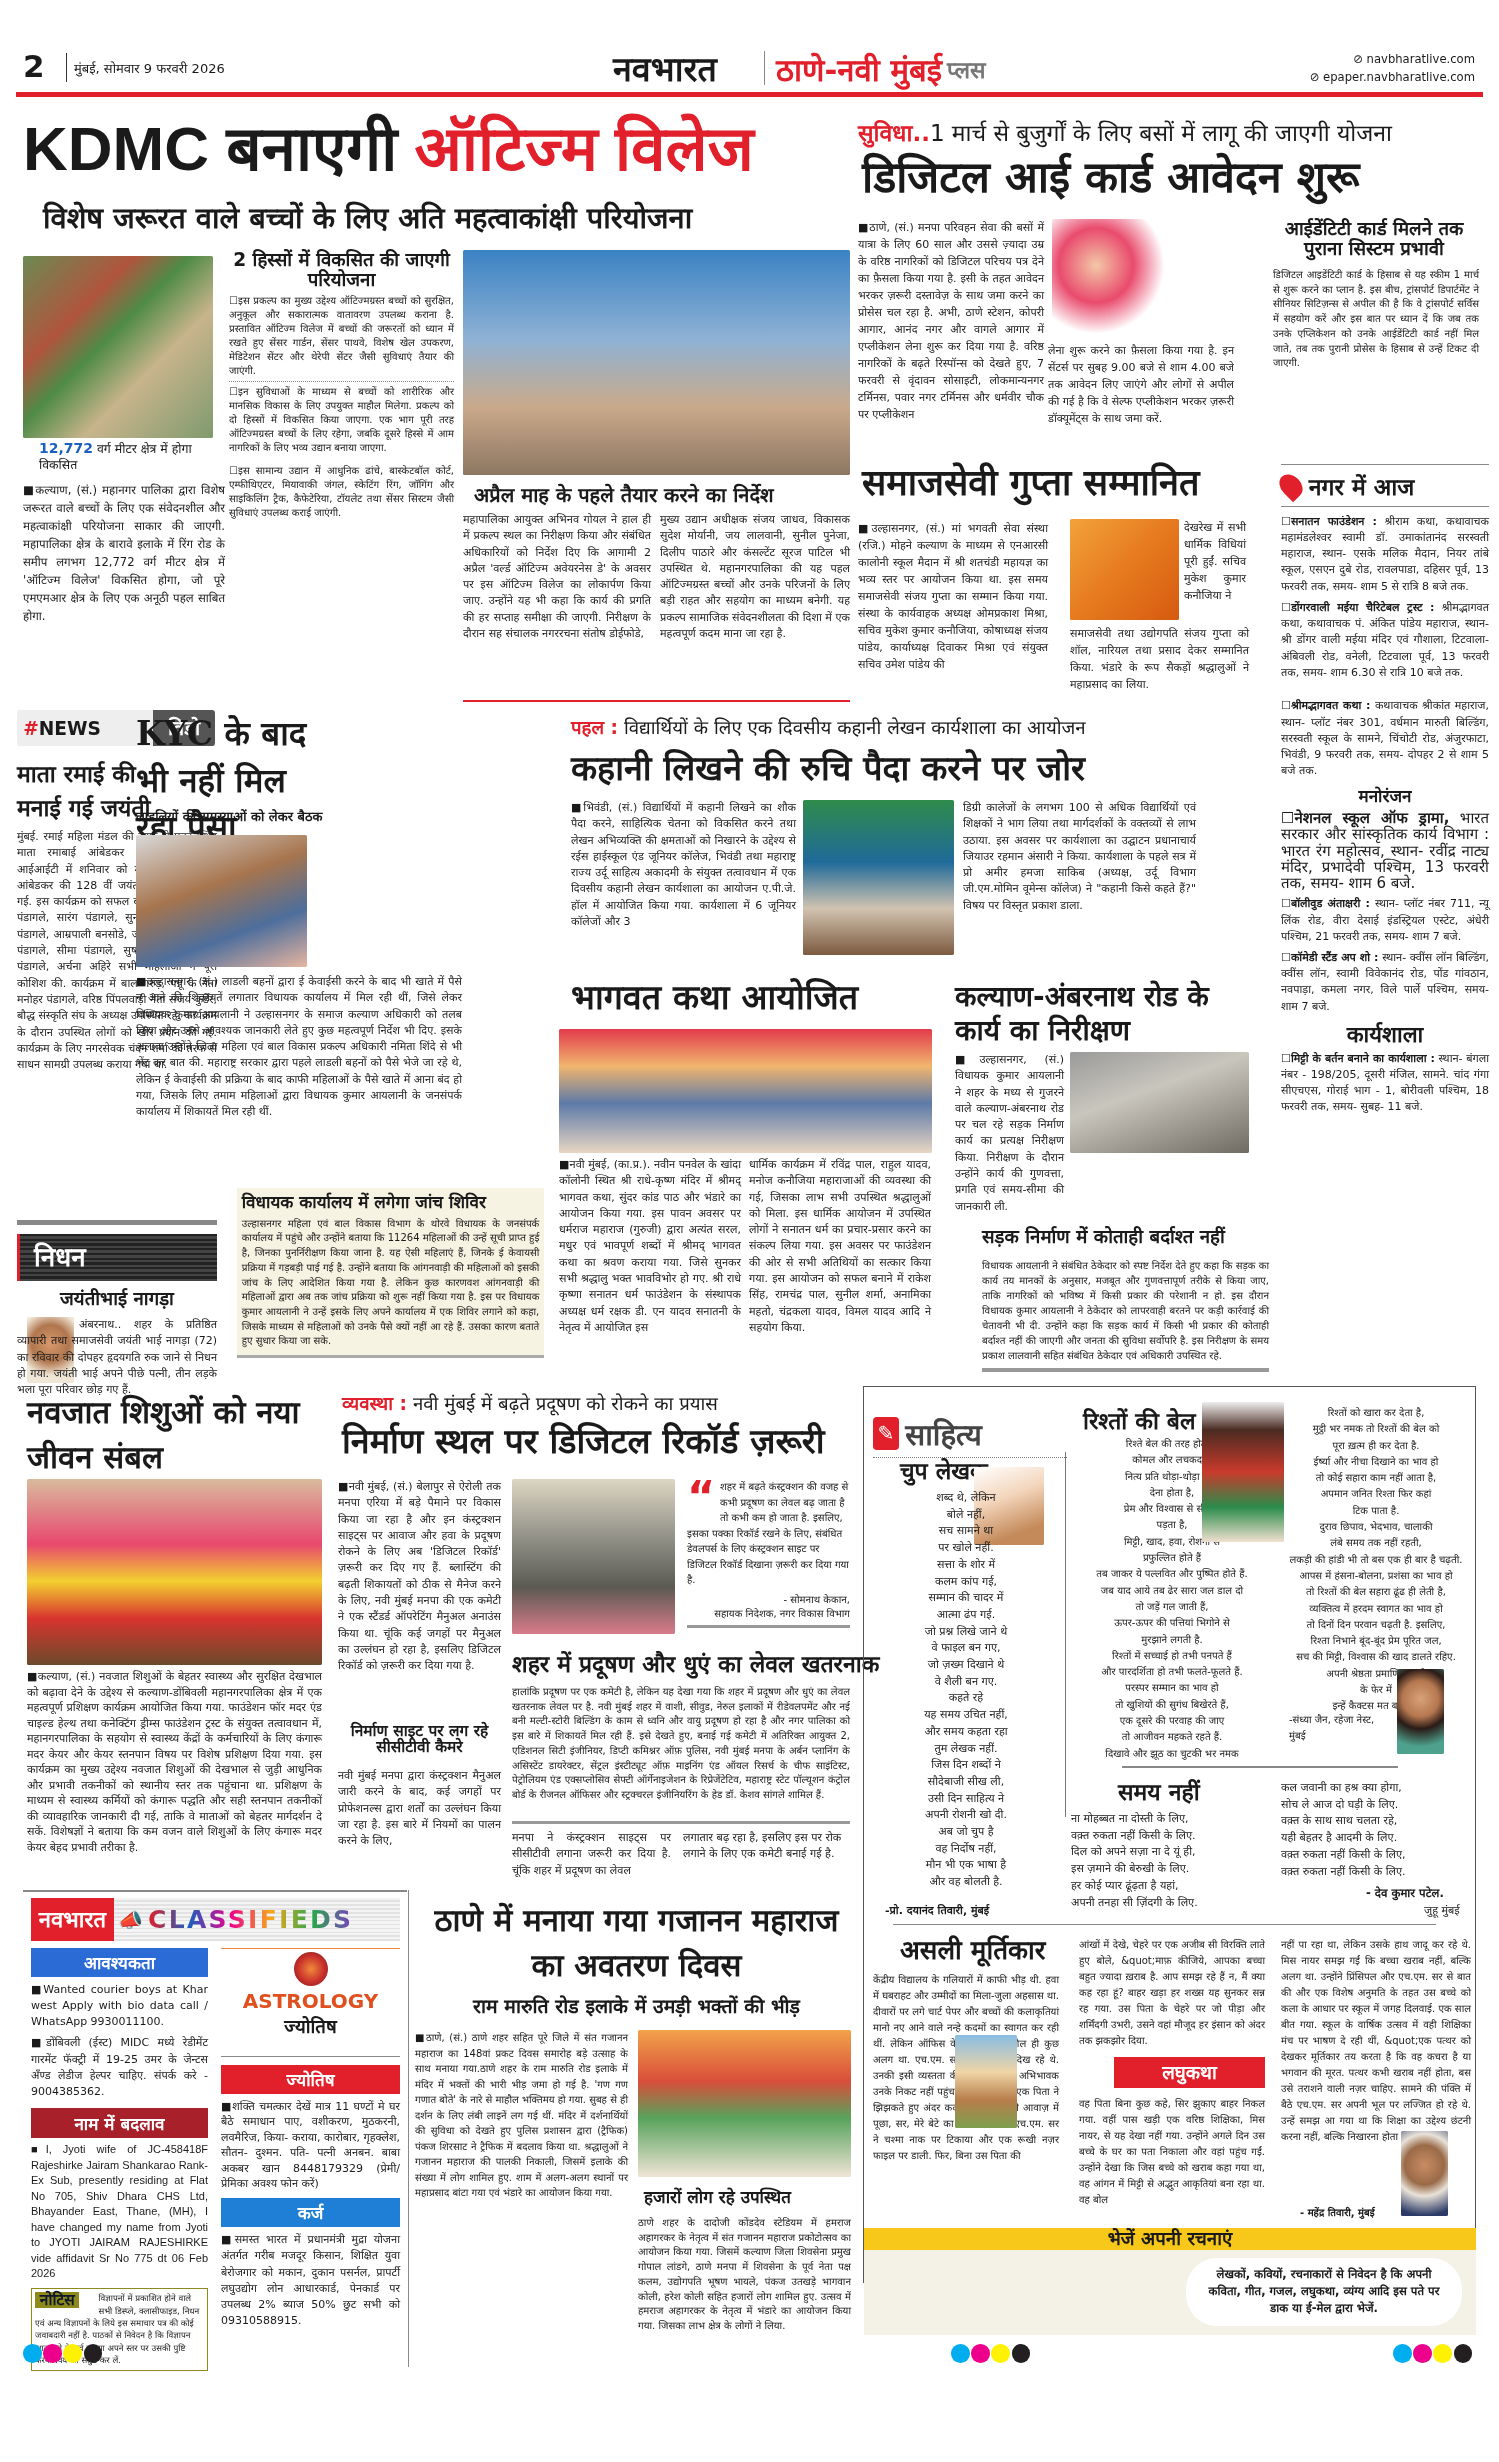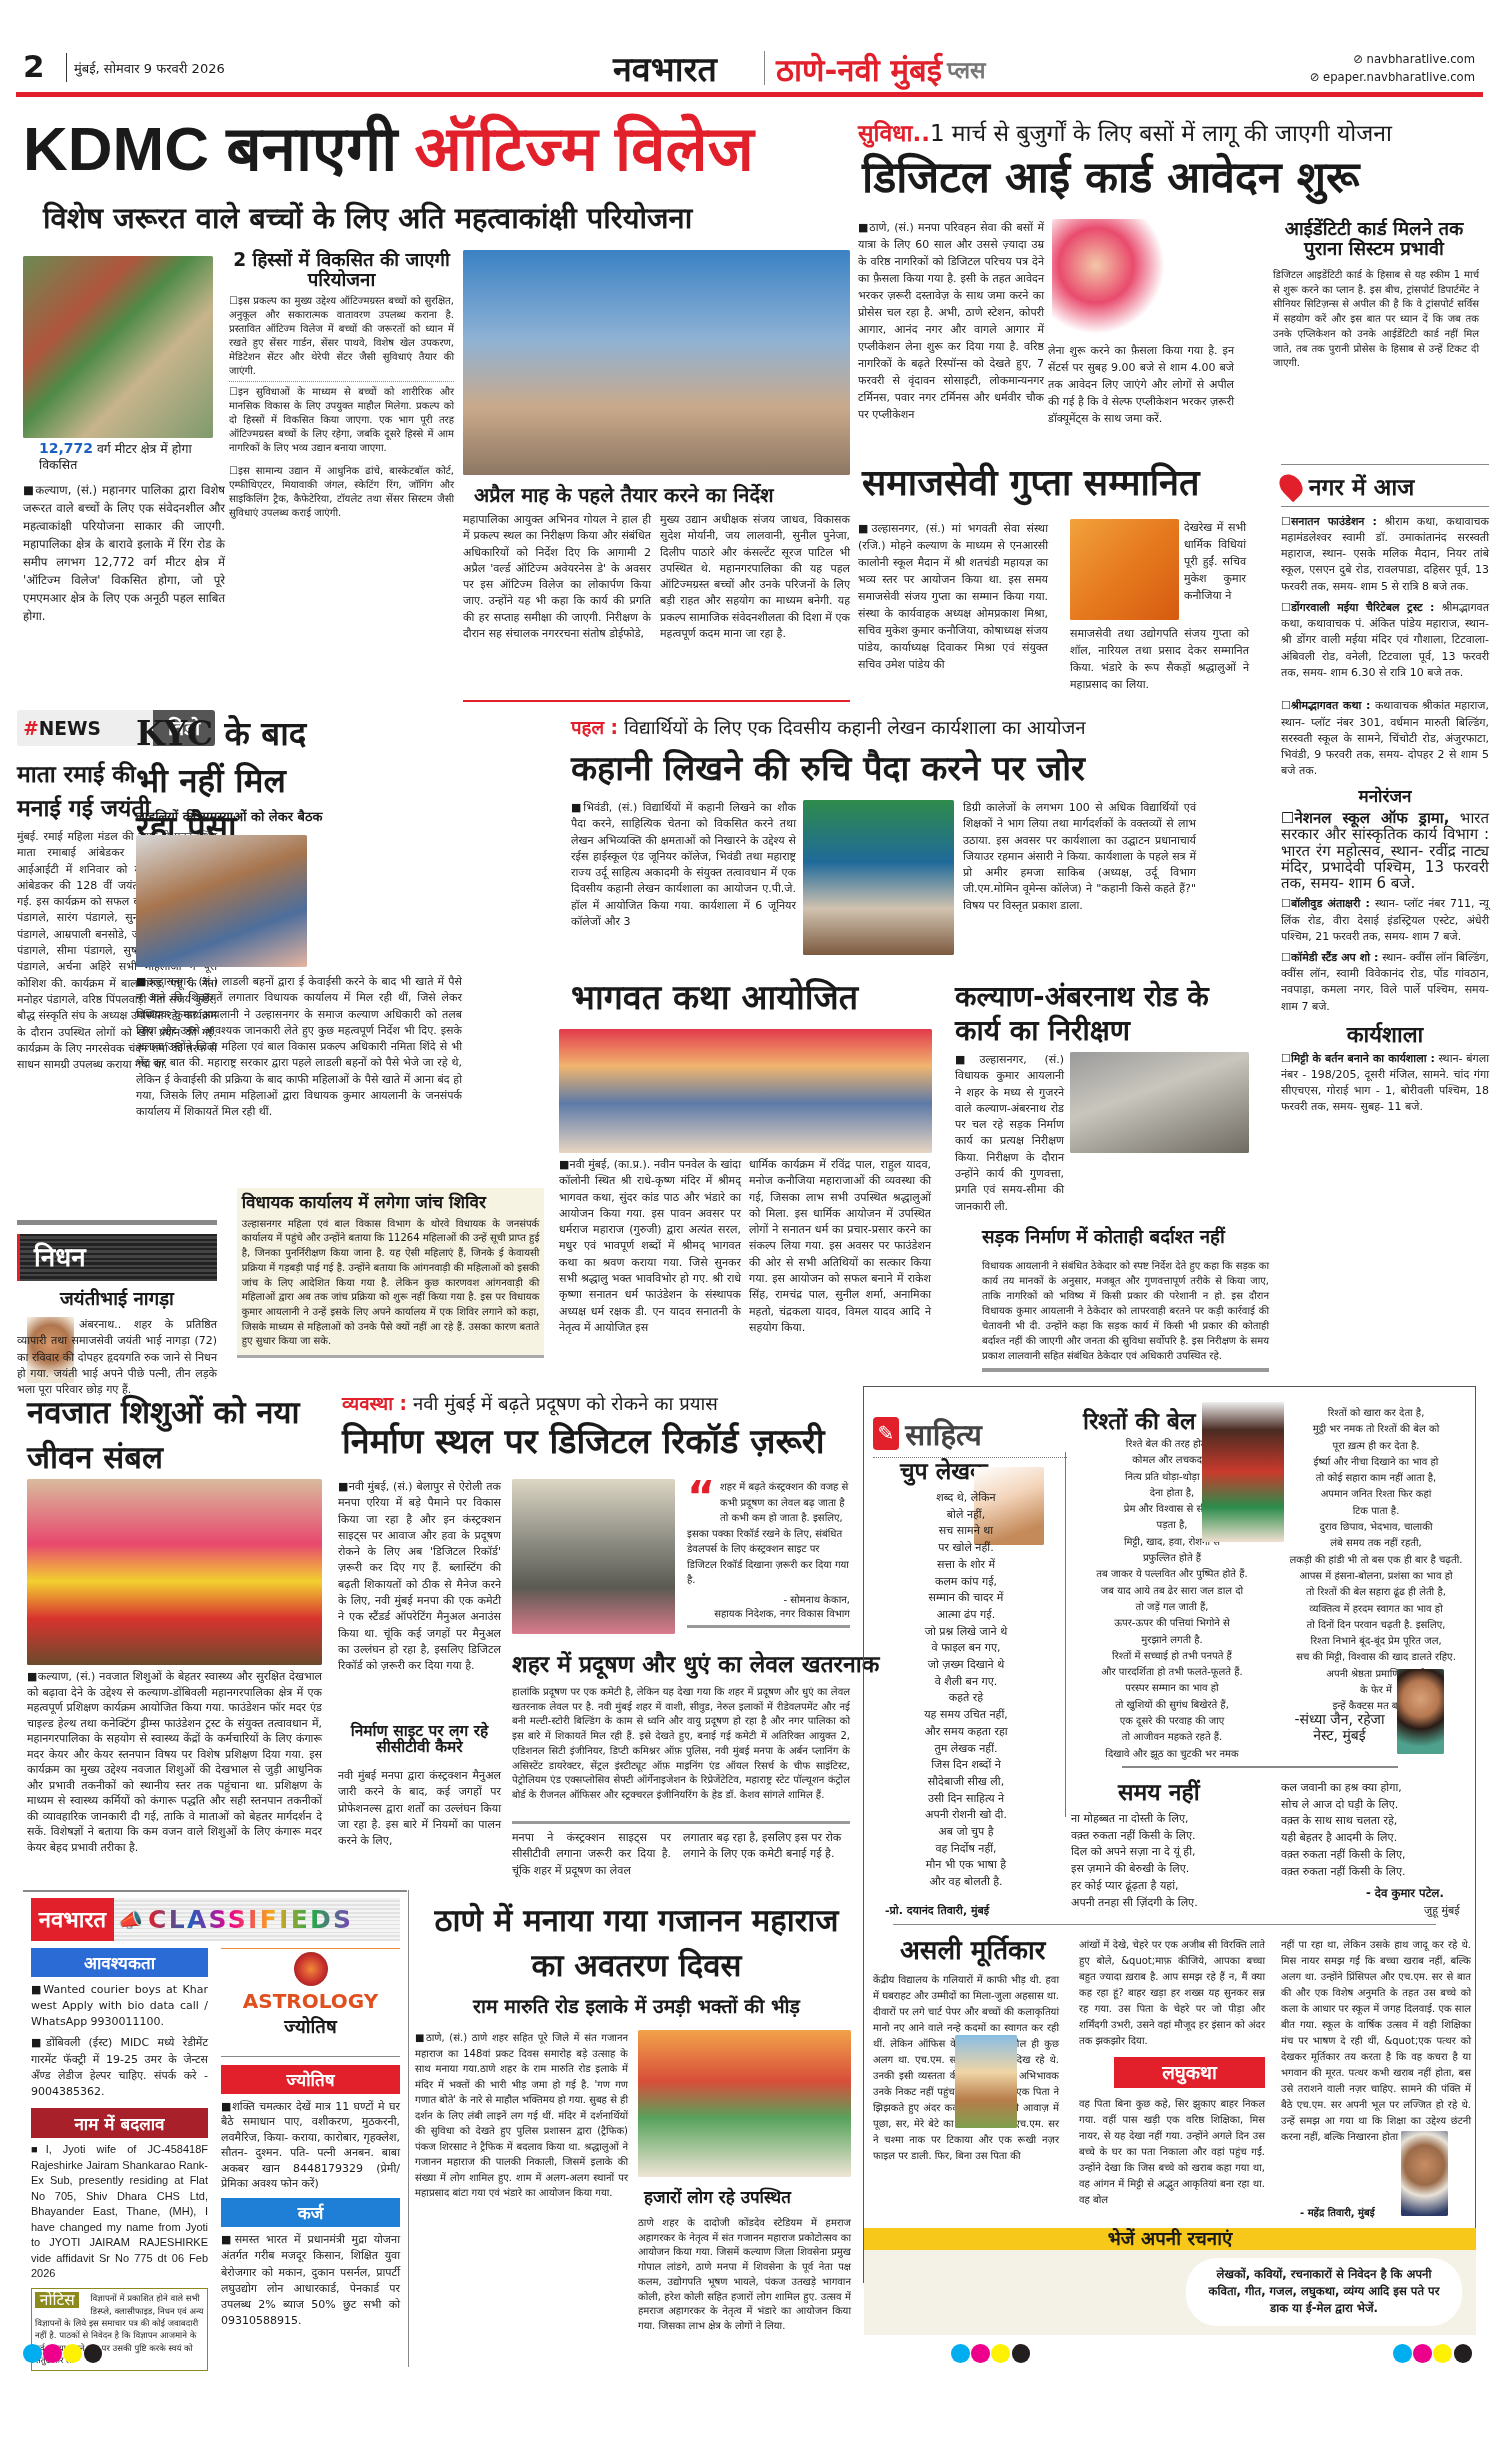--- a/index.html
+++ b/index.html
@@ -298,21 +298,21 @@
     <div>तो रिश्तों की बेल सहारा ढूंढ ही लेती है,</div>
     <div>व्यक्तित्व में हरदम स्वागत का भाव हो</div>
     <div>तो दिनों दिन परवान चढ़ती है. इसलिए,</div>
     <div>रिश्ता निभाने बूंद-बूंद प्रेम पूरित जल,</div>
     <div>सच की मिट्टी, विश्वास की खाद डालते रहिए.</div>
     <div>अपनी श्रेष्ठता प्रमाणित करने</div>
     <div>के फेर में</div>
     <div>इन्हें कैक्टस मत बनाइये.</div>
   </div>
 <div class="abs photo" style="left:1397px;top:1669px;width:47px;height:85px;background:radial-gradient(circle at 50% 35%,#d9a27a 0,#b5774f 30%,#2a1b17 50%,#4ea28d 80%)"></div>
-<div class="abs" style="left:1289px;top:1712px;width:101px;text-align:center;font-size:14px;line-height:15.5px">-संध्या जैन, रहेजा नेस्ट, मुंबई</div>
+<div class="abs" style="left:1289px;top:1712px;width:101px;text-align:left;font-size:10px;line-height:15.5px">-संध्या जैन, रहेजा नेस्ट, मुंबई</div>
 <div class="abs" style="left:1122px;top:1766px;width:276px;border-top:2.3px solid #888"></div>
 
 <div class="abs hl" style="left:1118px;top:1780px;font-size:23px;">समय नहीं</div>
 <div class="abs" id="poem3a" style="left:1071px;top:1811px;width:202px;font-size:11px;line-height:16.7px">
     <div>ना मोहब्बत ना दोस्ती के लिए,</div>
     <div>वक़्त रुकता नहीं किसी के लिए.</div>
     <div>दिल को अपने सज़ा ना दे यूं ही,</div>
     <div>इस ज़माने की बेरुखी के लिए.</div>
     <div>हर कोई प्यार ढूंढ़ता है यहां,</div>
     <div>अपनी तनहा सी ज़िंदगी के लिए.</div>
@@ -361,21 +361,21 @@
   <span style="font-size:20px;margin:0 4.7px">📣</span>
   <span style="font-size:25px;font-weight:bold;letter-spacing:2.3px;background:linear-gradient(90deg,#e2202b,#1b5fbf,#ec008c,#f7a81a,#2aa84b,#7a3fbf);-webkit-background-clip:text;color:transparent">CLASSIFIEDS</span>
 </div>
 <div class="abs" style="left:31px;top:1948px;width:177px;">
   <div style="background:#2b6bd6;color:#fff;text-align:center;font-weight:bold;font-size:17px;padding:3.1px 0">आवश्यकता</div>
   <p class="sq" style="font-size:11px;line-height:16.3px;margin-top:4.7px">Wanted courier boys at Khar west Apply with bio data call / WhatsApp 9930011100.</p>
   <p class="sq" style="font-size:11px;line-height:16.3px;margin-top:4.7px">डोंबिवली (ईस्ट) MIDC मध्ये रेडीमेंट गारमेंट फॅक्ट्री में 19-25 उमर के जेन्टस अँण्ड लेडीज हेल्पर चाहिए. संपर्क करे - 9004385362.</p>
   <div style="background:#a8202a;color:#fff;text-align:center;font-weight:bold;font-size:17px;padding:3.1px 0;margin-top:7.8px">नाम में बदलाव</div>
   <p class="sq" style="font-size:11px;line-height:15.5px;margin-top:4.7px;font-family:'Liberation Sans',sans-serif">I, Jyoti wife of JC-458418F Rajeshirke Jairam Shankarao Rank-Ex Sub, presently residing at Flat No 705, Shiv Dhara CHS Ltd, Bhayander East, Thane, (MH), I have changed my name from Jyoti to JYOTI JAIRAM RAJESHIRKE vide affidavit Sr No 775 dt 06 Feb 2026</p>
   <div style="border:1.6px solid #8d8a1c;margin-top:6.2px;padding:3.1px;font-size:8.5px;line-height:12.4px">
-    <span style="float:left;background:#8d8a1c;color:#ffffff;font-weight:normal;font-size:15.5px;padding:1.6px 4.7px;margin-right:11px">नोटिस</span>
+    <span style="float:left;background:#8d8a1c;color:#0f172a;font-weight:bold;font-size:15.5px;padding:1.6px 4.7px;margin-right:19px">नोटिस</span>
     <span>विज्ञापनों में प्रकाशित होने वाले सभी डिस्प्ले, क्लासीफाइड, निधन एवं अन्य विज्ञापनों के लिये इस समाचार पत्र की कोई जवाबदारी नहीं है. पाठकों से निवेदन है कि विज्ञापन आजमाने के पूर्व कृपया अपने स्तर पर उसकी पुष्टि करके स्वयं को संतुष्ट कर लें.</span>
   </div>
 </div>
 <div class="abs" style="left:221px;top:1948px;width:179px;height:109px;text-align:center;border-top:1.6px solid #f08a3a;border-bottom:1.6px solid #888;">
   <span style="display:inline-block;width:34px;height:34px;border-radius:50%;background:radial-gradient(circle,#f08a3a 0,#c9302c 55%,#6b1a1a 100%);margin-top:3.1px"></span>
   <div style="font-size:20px;font-weight:bold;color:#e0501e">ASTROLOGY</div>
   <div style="font-size:18.6px;font-weight:bold">ज्योतिष</div>
 </div>
 <div class="abs" style="left:221px;top:2065px;width:179px;">
   <div style="background:#e2202b;color:#fff;text-align:center;font-weight:bold;font-size:17px;padding:3.1px 0">ज्योतिष</div>

